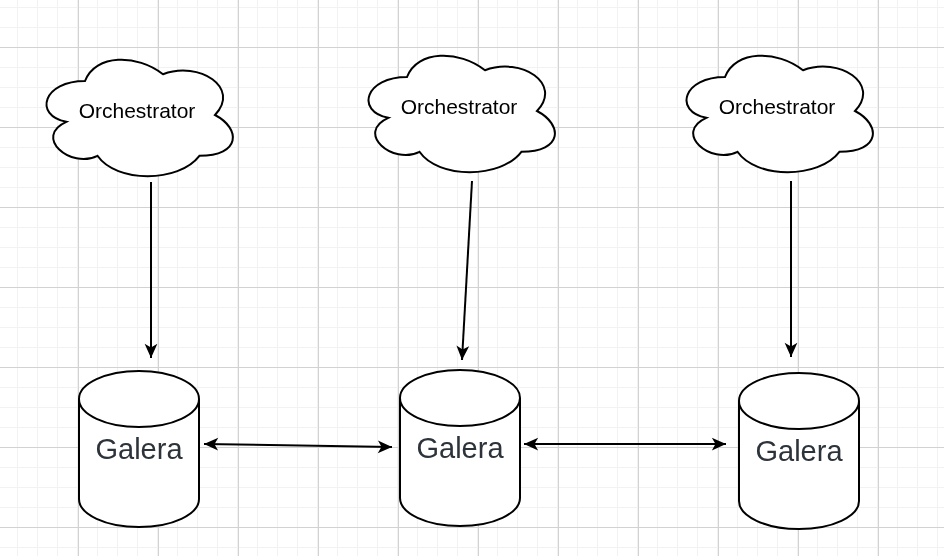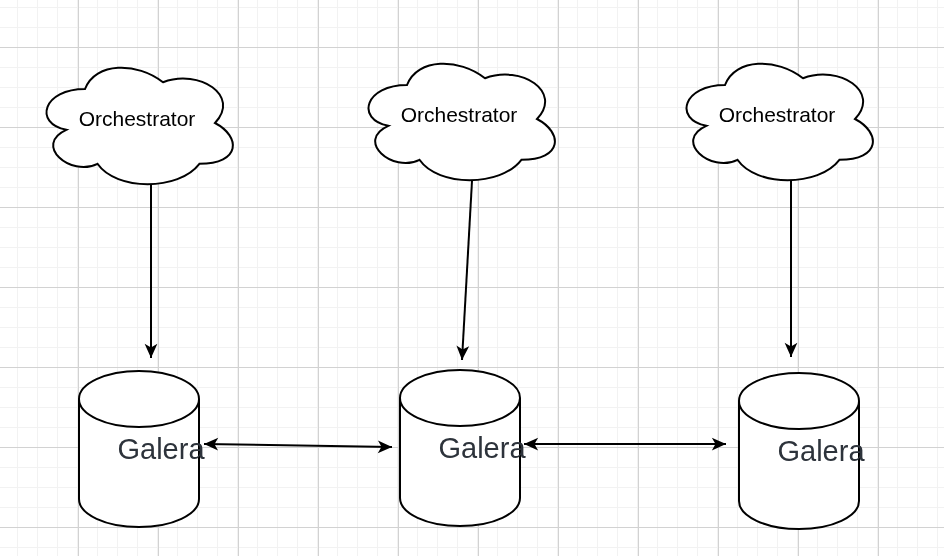--- a/index.html
+++ b/index.html
@@ -22,24 +22,24 @@
 
   .node { position: absolute; }
   .node svg { position: absolute; left: 0; top: 0; overflow: visible; display: block; }
 
   .node .label-box {
     position: absolute; inset: 0;
     display: flex; align-items: center; justify-content: center;
     text-align: center;
   }
 
-  .cloud-node  { width: 208px; height: 136px; margin-top: 8px; }
+  .cloud-node  { width: 208px; height: 136px; }
   .cloud-node .label-box { font-size: 21px; color: #000000; transform: translateY(-4px); }
 
-  .cyl-node { width: 122px; height: 158px; padding-left: 44px; }
+  .cyl-node { width: 122px; height: 158px; }
   .cyl-node .label-box { font-size: 29px; color: #2d333b; }
 
   .shape-stroke { fill: #ffffff; stroke: #000000; stroke-width: 2; }
   .stroke-only  { fill: none;    stroke: #000000; stroke-width: 2; }
 
   #cloud-1 { left: 33px;  top: 47px; }
   #cloud-2 { left: 355px; top: 43px; }
   #cloud-3 { left: 673px; top: 43px; }
 
   #galera-1 { left: 78px;  top: 370px; }

